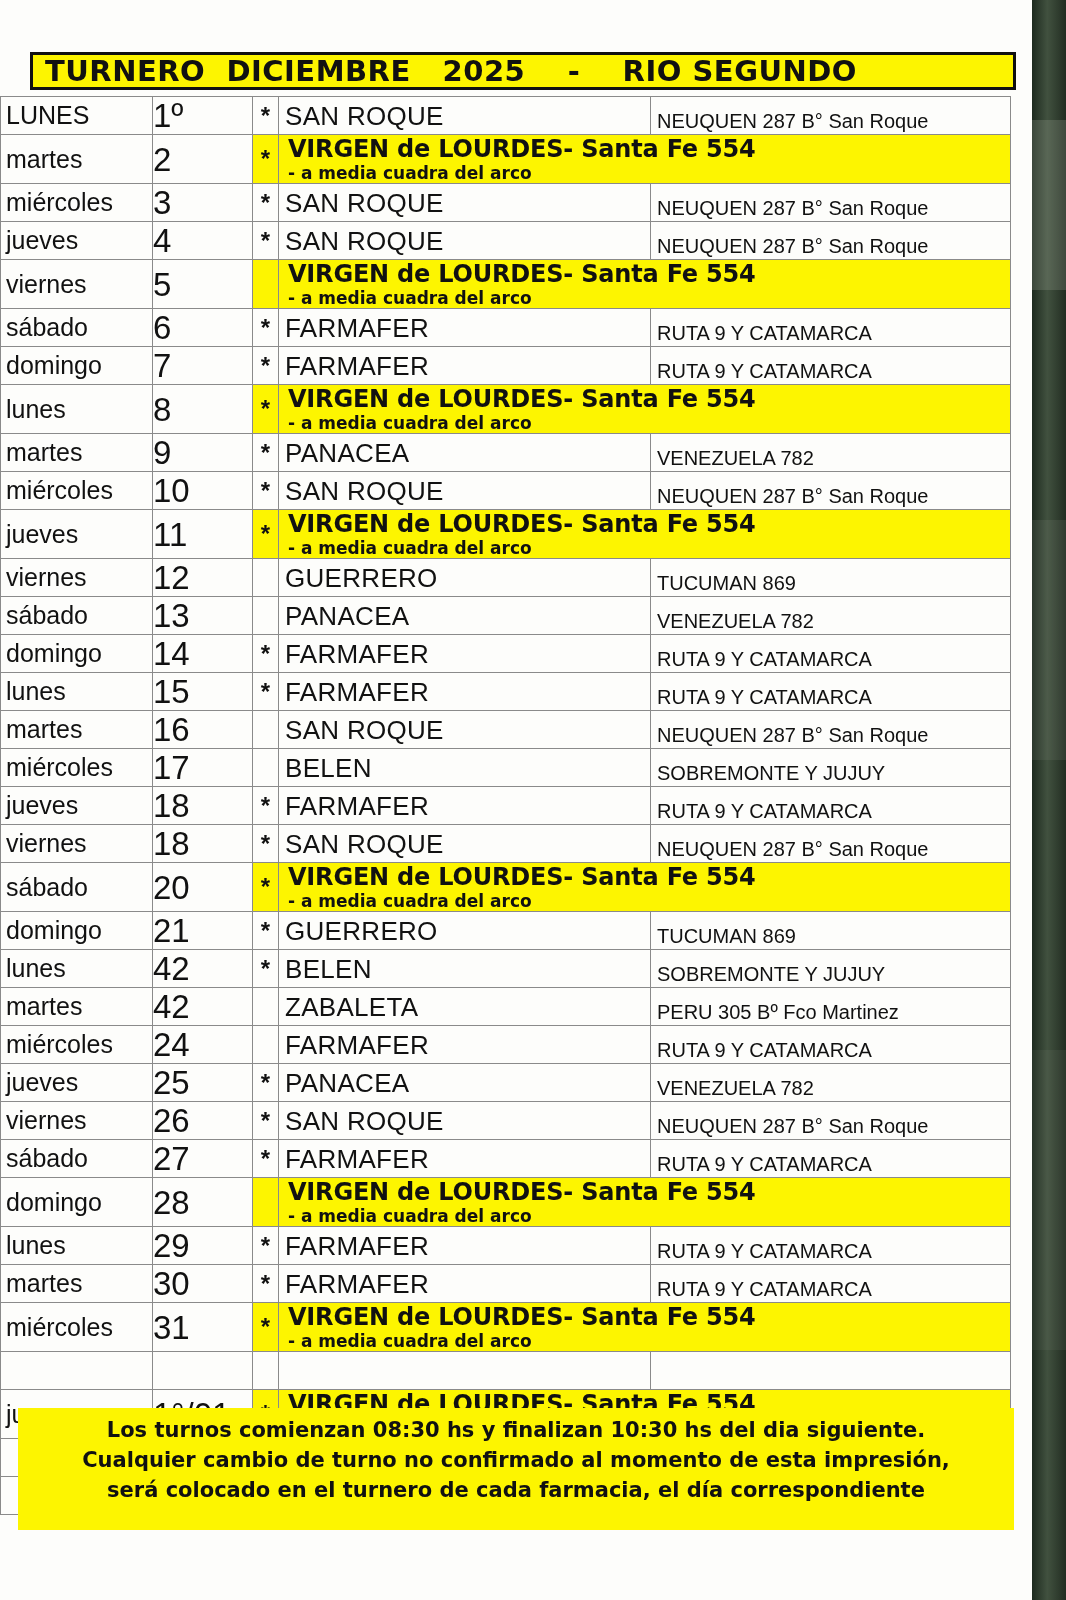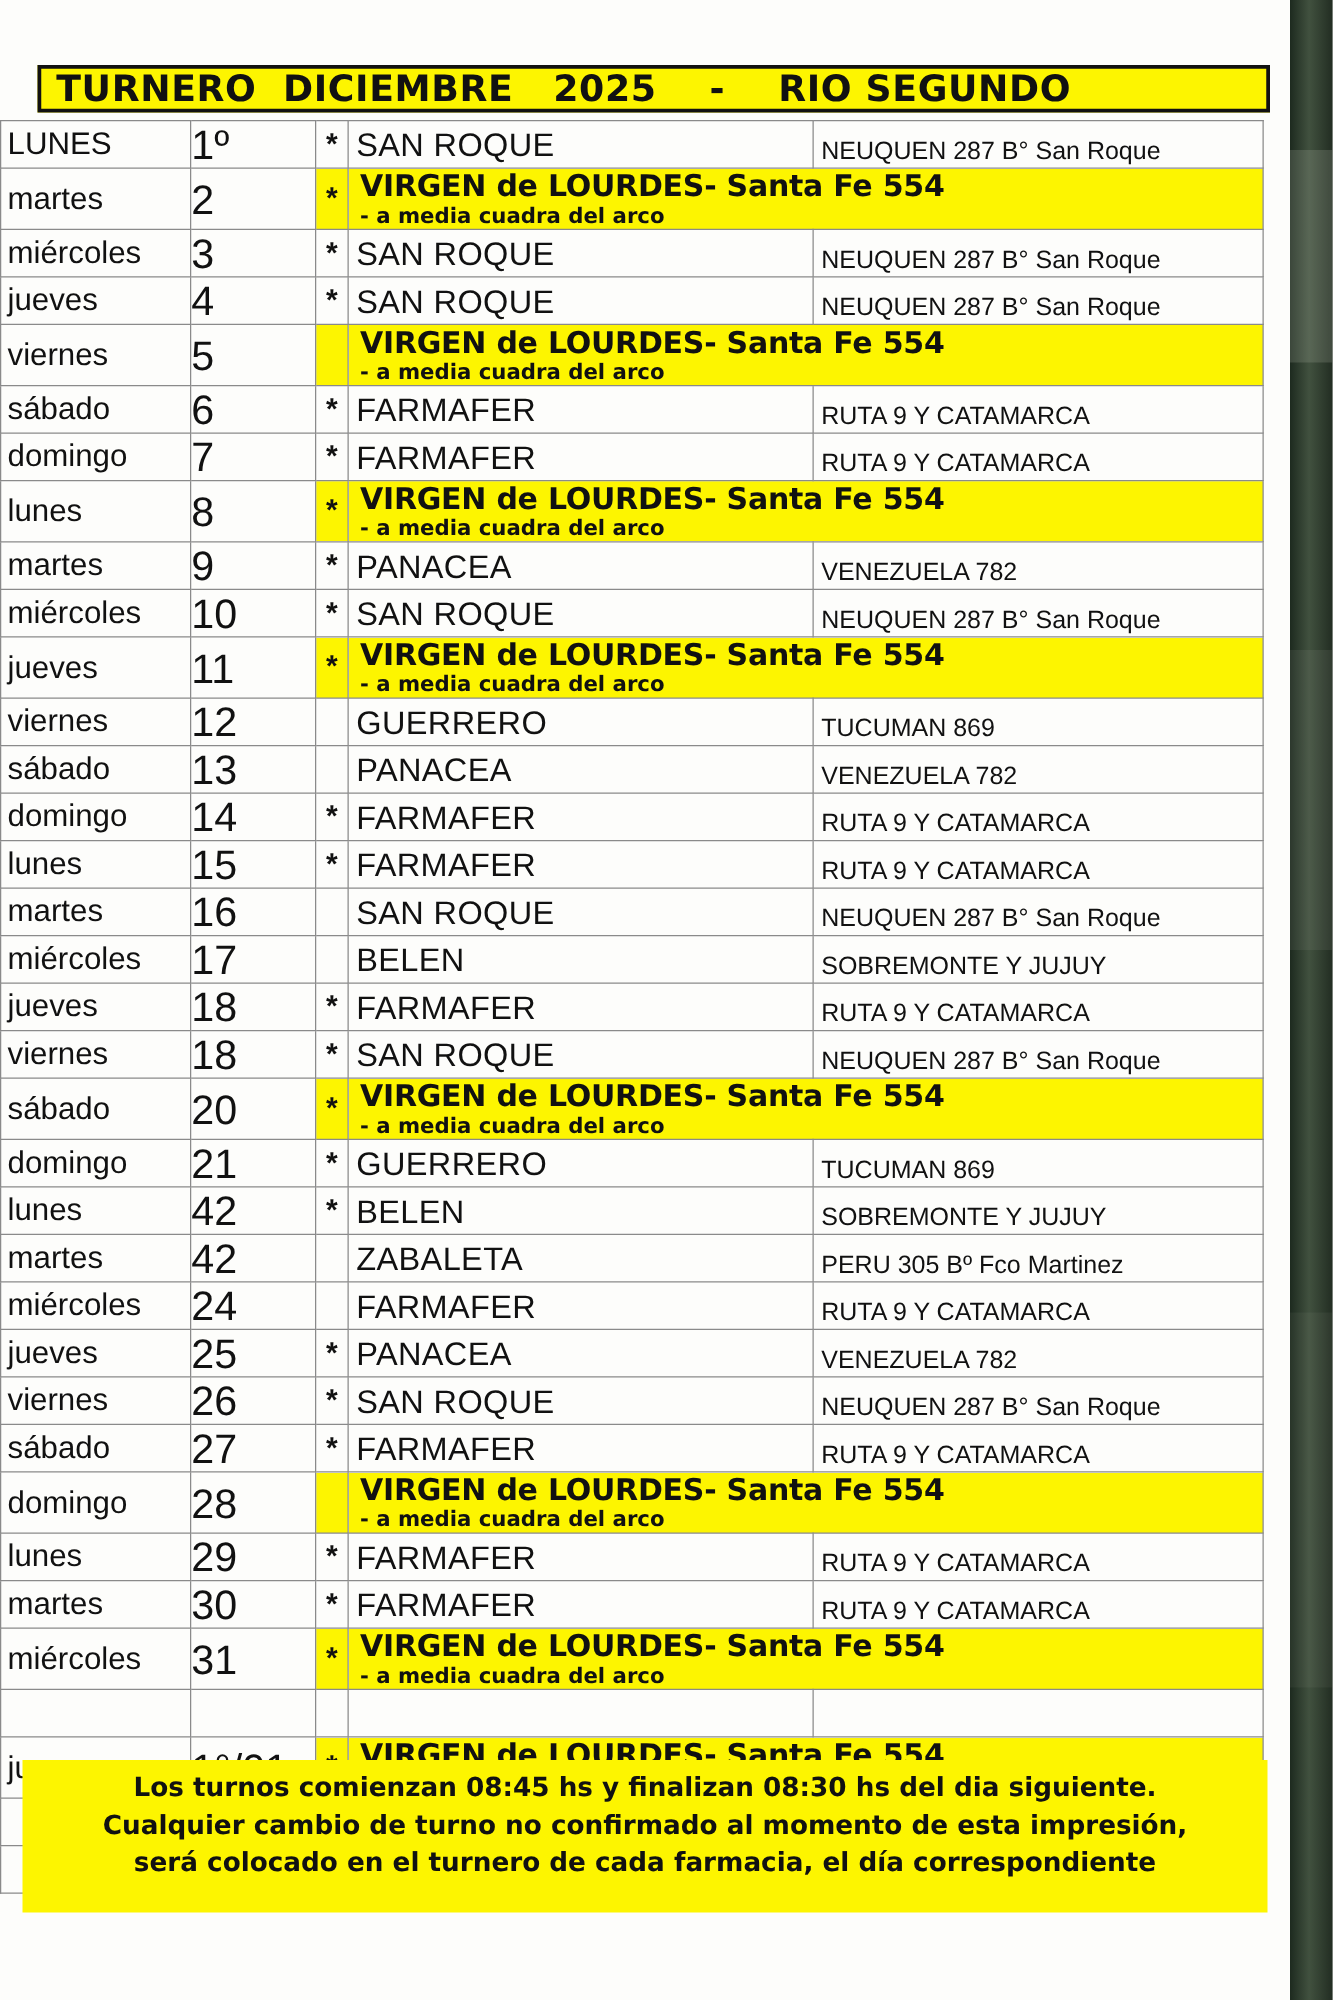--- a/index.html
+++ b/index.html
@@ -783,21 +783,21 @@
             <div class="ph"></div>
           </td>
           <td>
             <div class="addr"></div>
           </td>
         </tr>
       </tbody>
   </table>
 
   <div id="note">
-    <p>Los turnos comienzan 08:45 hs y finalizan 08:30 hs del dia siguiente.</p>
+    <p>Los turnos comienzan 08:30 hs y finalizan 10:30 hs del dia siguiente.</p>
     <p>Cualquier cambio de turno no confirmado al momento de esta impresión,</p>
     <p>será colocado en el turnero de cada farmacia, el día  correspondiente</p>
   </div>
 
 </div>
 
 <div id="edge">
   <div class="band" style="top:120px;height:170px;"></div>
   <div class="band" style="top:520px;height:240px;opacity:0.5;"></div>
   <div class="band" style="top:1050px;height:300px;opacity:0.35;"></div>

